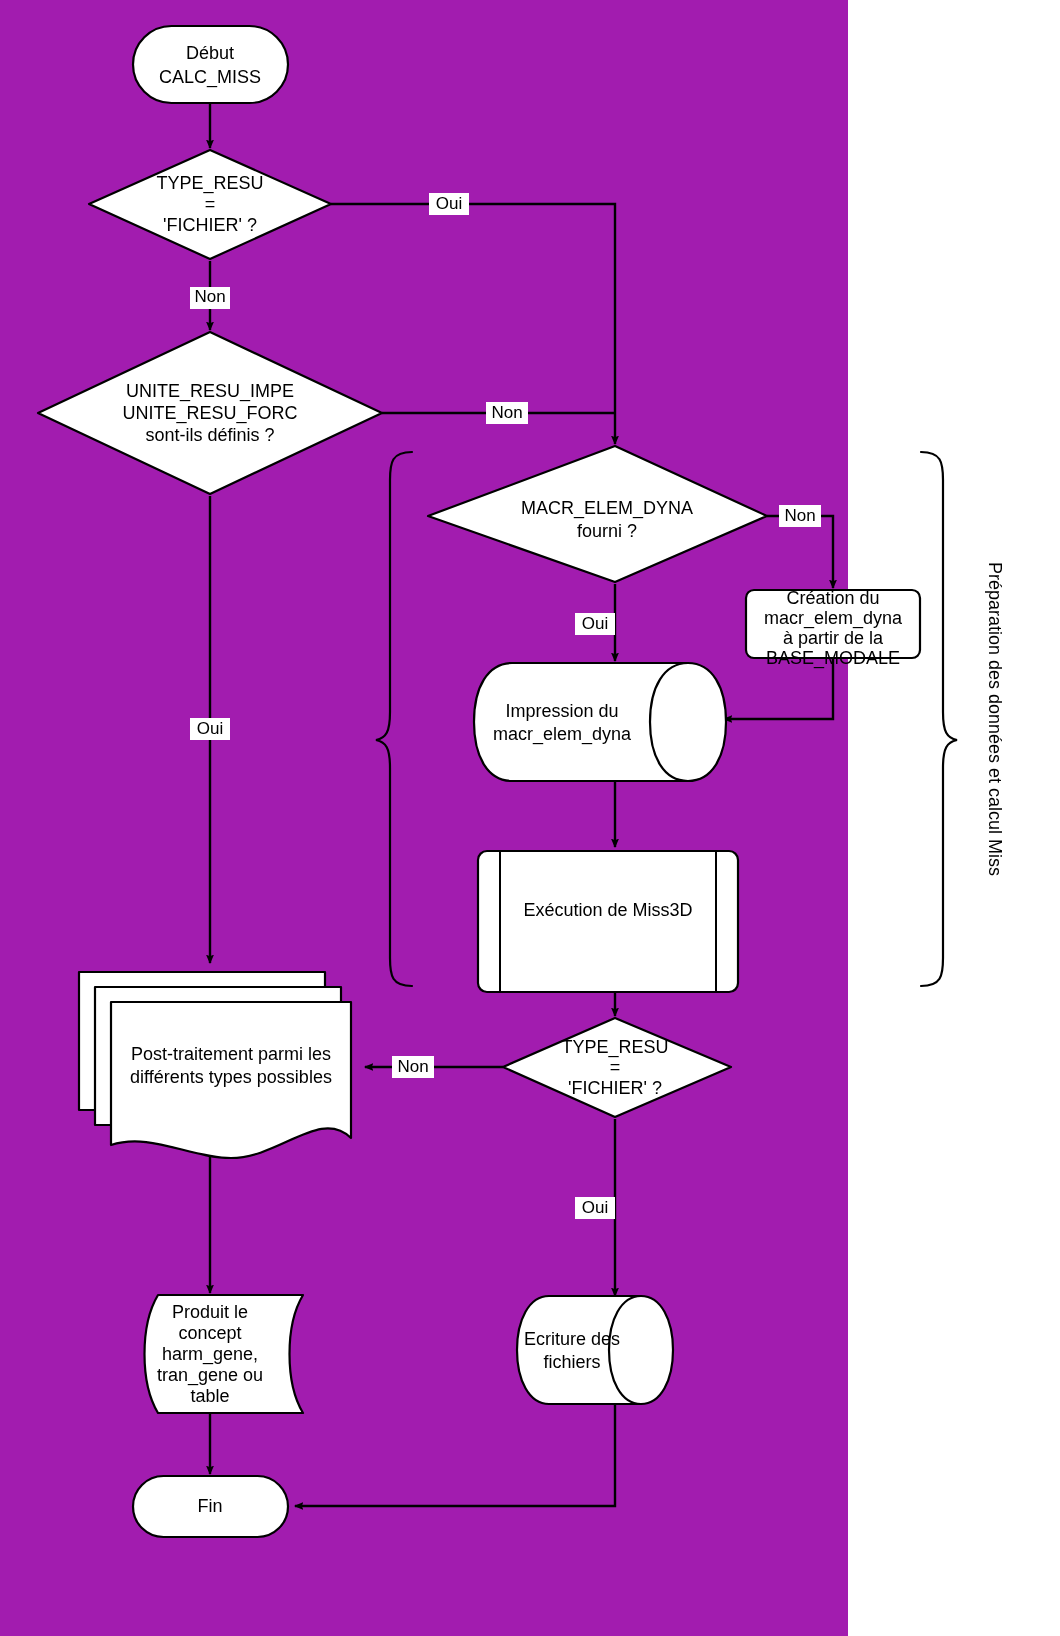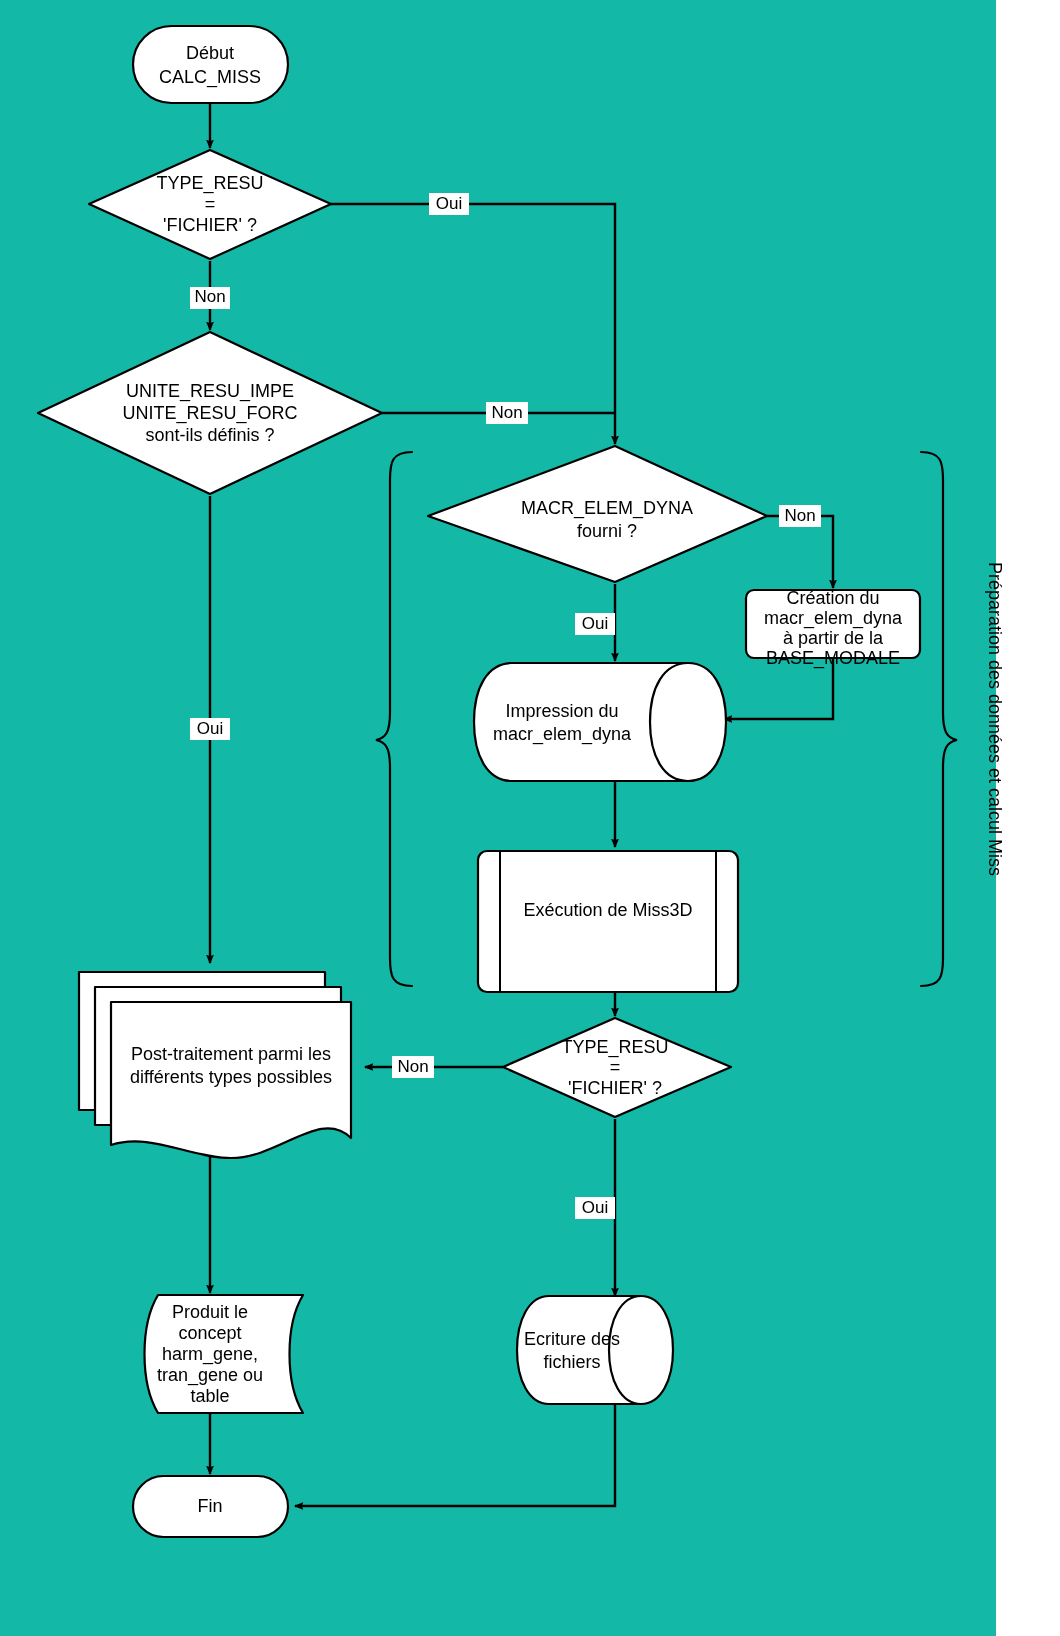--- a/index.html
+++ b/index.html
@@ -2,23 +2,23 @@
 <html><head>
 <meta charset="utf-8">
 <style>
   html, body {
     margin: 0;
     padding: 0;
     background: #ffffff;
   }
   #diagram-root {
     position: relative;
-    width: 996px;
+    width: 848px;
     height: 1636px;
-    background: #14b8a6;
+    background: #a21caf;
     font-family: "Liberation Sans", sans-serif;
   }
   svg#flow {
     display: block;
     width: 1060px;
     height: 1636px;
   }
   .shape {
     fill: #ffffff;
     stroke: #000000;

